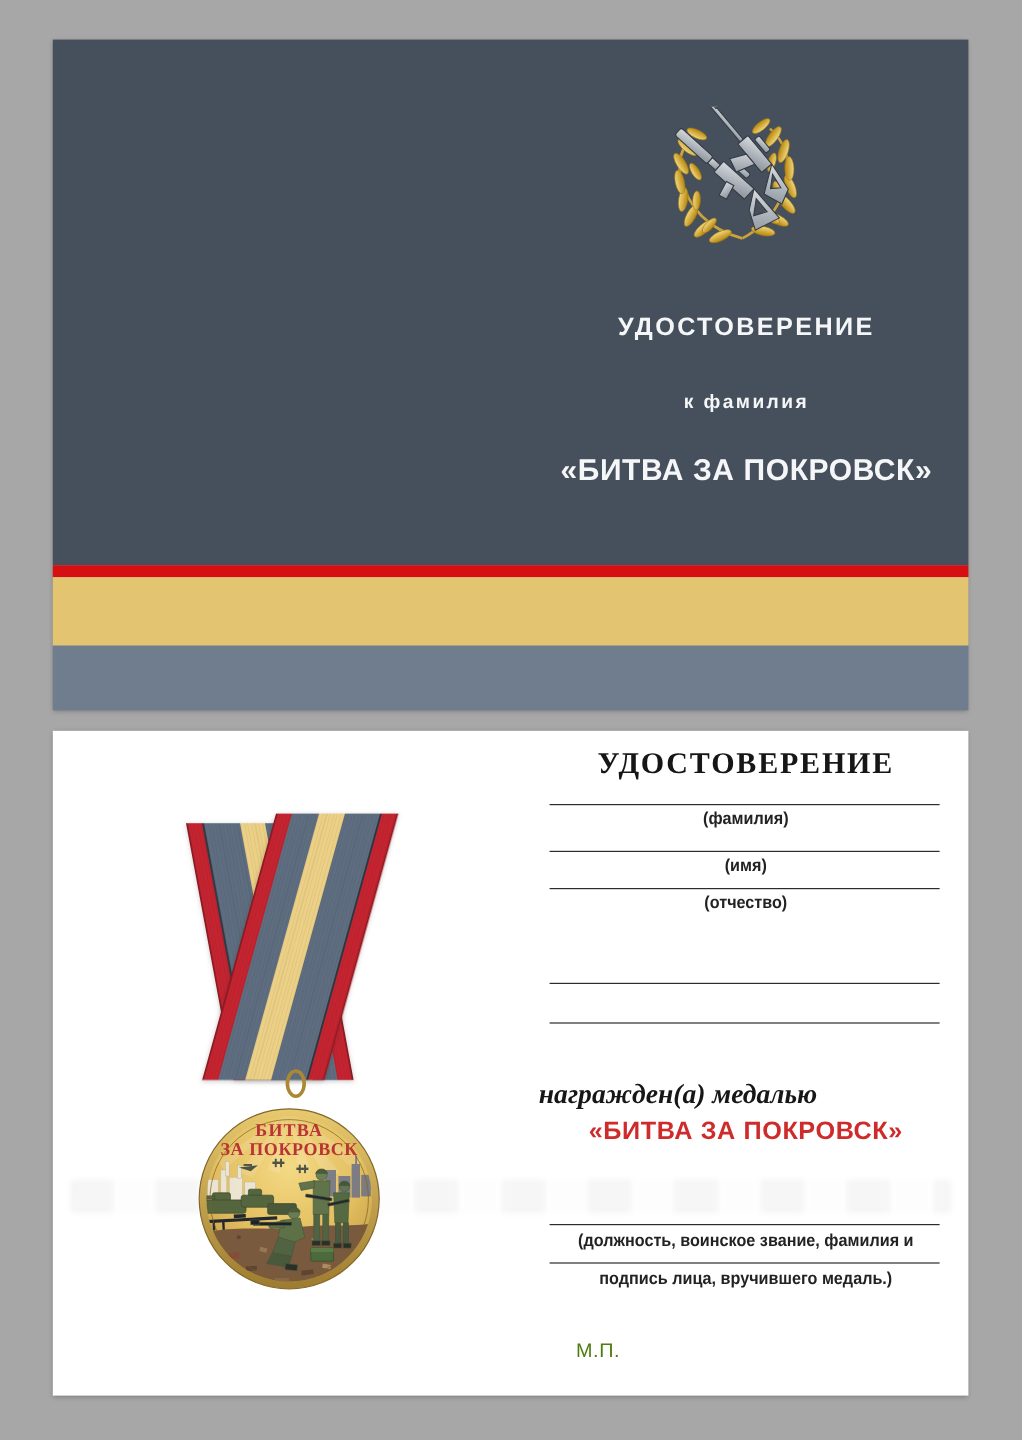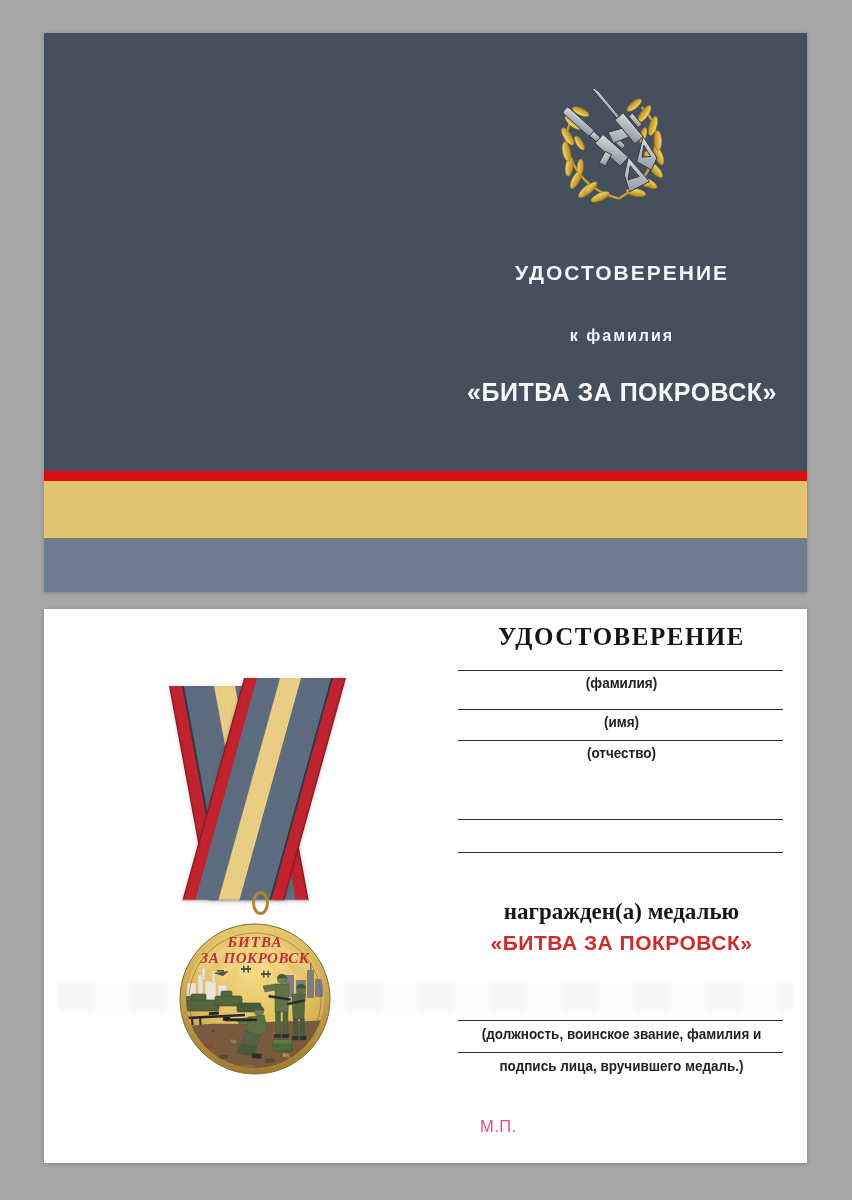--- a/index.html
+++ b/index.html
@@ -31,21 +31,21 @@
     position:absolute;left:44px;top:609px;width:763px;height:554px;background:#ffffff;
     box-shadow:0 1px 4px rgba(0,0,0,.25);
   }
   .watermark{
     position:absolute;left:14px;right:14px;top:374px;height:28px;border-radius:4px;
     background:repeating-linear-gradient(90deg,rgba(150,150,150,.16) 0 36px,rgba(205,205,205,.05) 36px 72px);
     filter:blur(2px);opacity:.55;pointer-events:none;
   }
 
   
-  .medal-assembly{position:absolute;left:88px;top:69px;width:235px;height:410px;font-style:italic;}
+  .medal-assembly{position:absolute;left:74px;top:69px;width:235px;height:410px;}
   .strap{
     position:absolute;transform-origin:0 0;
     box-shadow:inset 1.5px 0 0 rgba(0,0,0,.28), inset -1.5px 0 0 rgba(0,0,0,.28);
     filter:drop-shadow(0 1px 2px rgba(40,40,40,.25));
   }
   .strap-l{
     left:37px;top:8px;width:100px;height:214px;transform:skewX(10.5deg);
     background:
       repeating-linear-gradient(90deg,rgba(0,0,0,.05) 0 1px,rgba(255,255,255,0) 1px 3px),
       linear-gradient(90deg,#c42430 0 13%,#303a44 13% 15%,#5e6e80 15% 45%,#ecd086 45% 66%,#5e6e80 66% 87%,#c42430 87% 100%);
@@ -83,28 +83,28 @@
   .ot{position:absolute;left:9px;top:2px;}
   .seg-q{left:31px;width:33px;display:flex;justify-content:space-between;font-weight:bold;font-size:15px;}
   .seg-q span{position:relative;top:1px;}
   .seg-1{left:74px;width:130px;}
   .seg-2{left:216px;width:27px;}
   .g-label{position:absolute;left:251px;top:2px;}
   .n-label{position:absolute;left:272px;top:2px;}
   .seg-3{left:288px;width:46px;}
 
   .awarded{
-    top:276px;text-align:center;font-family:"Liberation Serif",serif;
-    font-weight:bold;font-size:23px;color:#171717;
+    top:276px;font-family:"Liberation Serif",serif;
+    font-weight:bold;font-size:23px;color:#171717;font-style:italic;
   }
   .medal-name-red{
     top:308px;text-align:center;font-weight:bold;font-size:21px;letter-spacing:.5px;
     color:#cf2b2b;white-space:nowrap;
   }
-  .stamp{position:absolute;left:31px;top:494px;font-size:16.5px;color:#ec4899;letter-spacing:.5px;}
+  .stamp{position:absolute;left:31px;top:494px;font-size:16.5px;color:#4d7c0f;letter-spacing:.5px;}
 </style>
 </head>
 <body>
 
 <div class="stage">
 
   <div class="cover">
     <div class="cover-main">
       <div class="cover-col">
 

